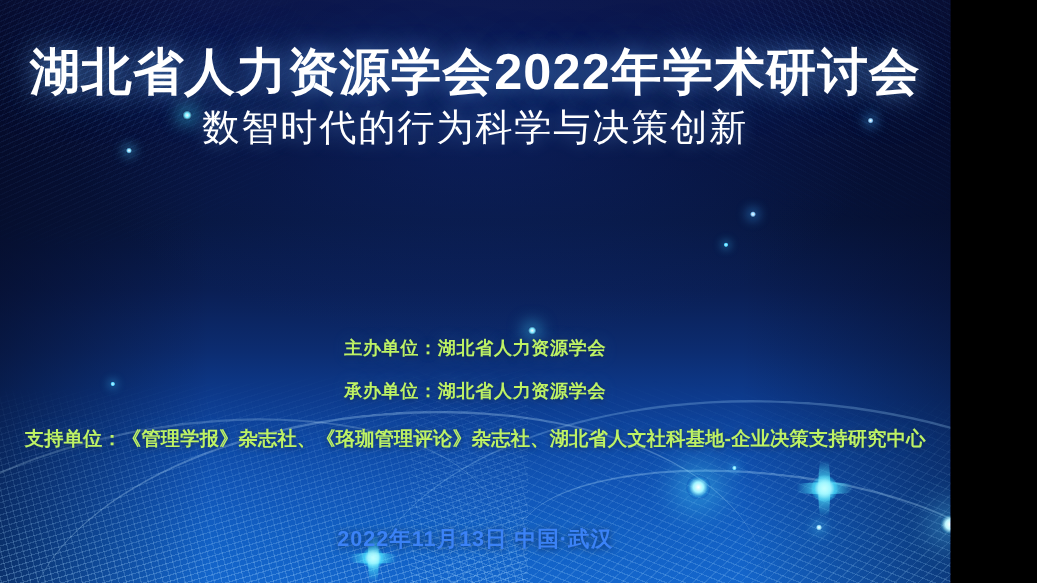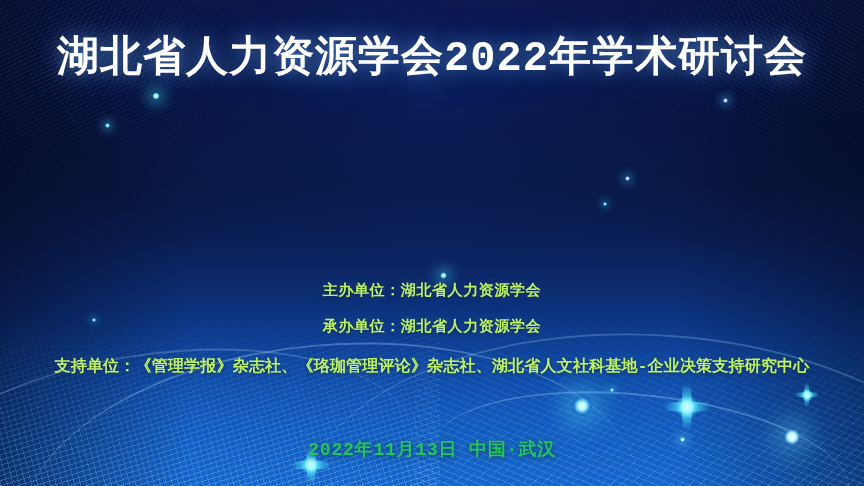--- a/index.html
+++ b/index.html
@@ -2,24 +2,24 @@
 <html><head>
 <meta charset="utf-8">
 <style>
   html, body {
     margin: 0;
     padding: 0;
     background: #000;
   }
   #poster {
     position: relative;
-    width: 864px;
+    width: 792px;
     height: 486px;
     overflow: hidden;
-    font-family: Liberation Mono, monospace;
+    font-family: Liberation Sans, sans-serif;
     background: #0a1140;
   }
 
   
 
   
   .bg-base {
     position: absolute;
     inset: 0;
     background:
@@ -252,21 +252,21 @@
   .org-host    { top: 281px; font-size: 15px; letter-spacing: 0.6px; }
   .org-organ   { top: 317px; font-size: 15px; letter-spacing: 0.6px; }
   .org-support { top: 356px; font-size: 16px; letter-spacing: 0.2px; }
 
   .datetime {
     position: absolute;
     left: 0; right: 0;
     top: 437px;
     font-size: 18px;
     font-weight: bold;
-    color: #22c55e;
+    color: #3b82f6;
     letter-spacing: 0.8px;
     white-space: nowrap;
     text-shadow: 0 1px 6px rgba(0,25,70,0.8), 0 0 14px rgba(120,200,255,0.35);
   }
 </style>
 </head>
 <body>
 
 <div id="poster">
 
@@ -330,20 +330,21 @@
       <i></i>
     </div>
   <div class="star" style="left:790px; top:378px; width:34px; height:34px;">
       <i></i>
     </div>
 
   <div class="content">
 
     <div class="title-main">湖北省人力资源学会2022年学术研讨会</div>
 
+    <div class="title-sub">数智时代的行为科学与决策创新</div>
 
     <div class="org-line org-host">主办单位：湖北省人力资源学会</div>
 
     <div class="org-line org-organ">承办单位：湖北省人力资源学会</div>
 
     <div class="org-line org-support">支持单位：《管理学报》杂志社、《珞珈管理评论》杂志社、湖北省人文社科基地-企业决策支持研究中心</div>
 
     <div class="datetime">2022年11月13日  中国·武汉</div>
 
   </div>

